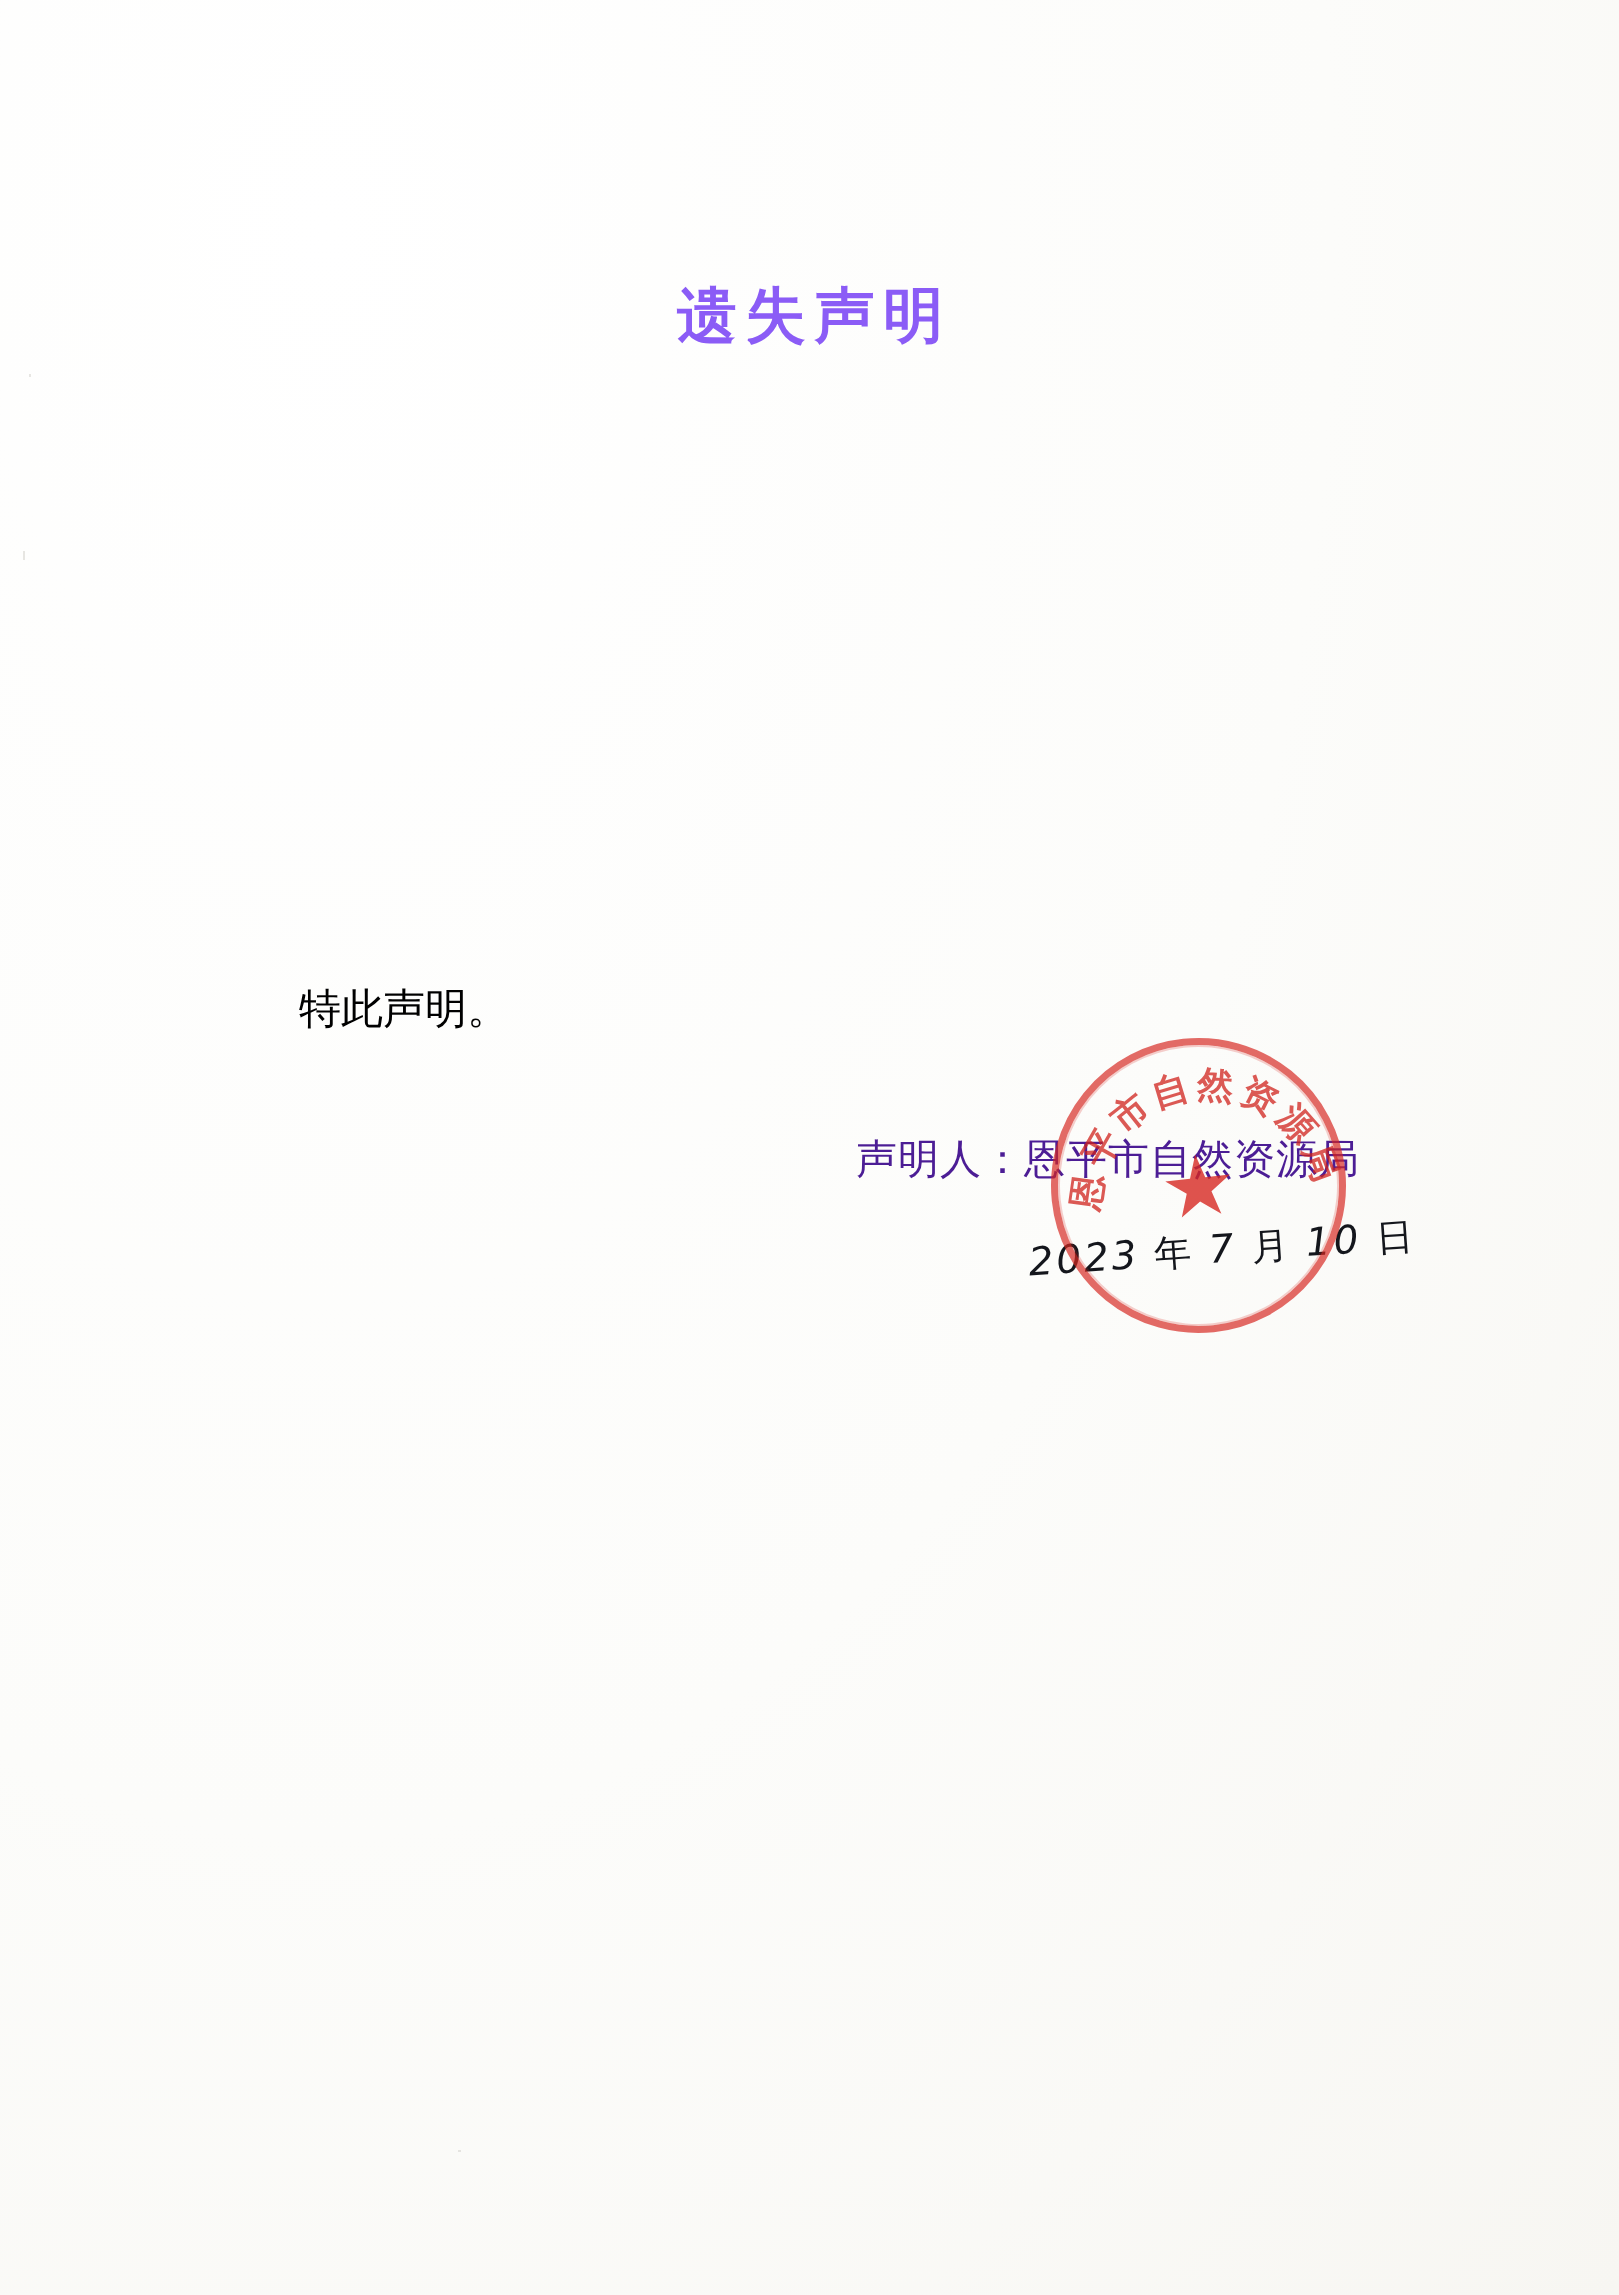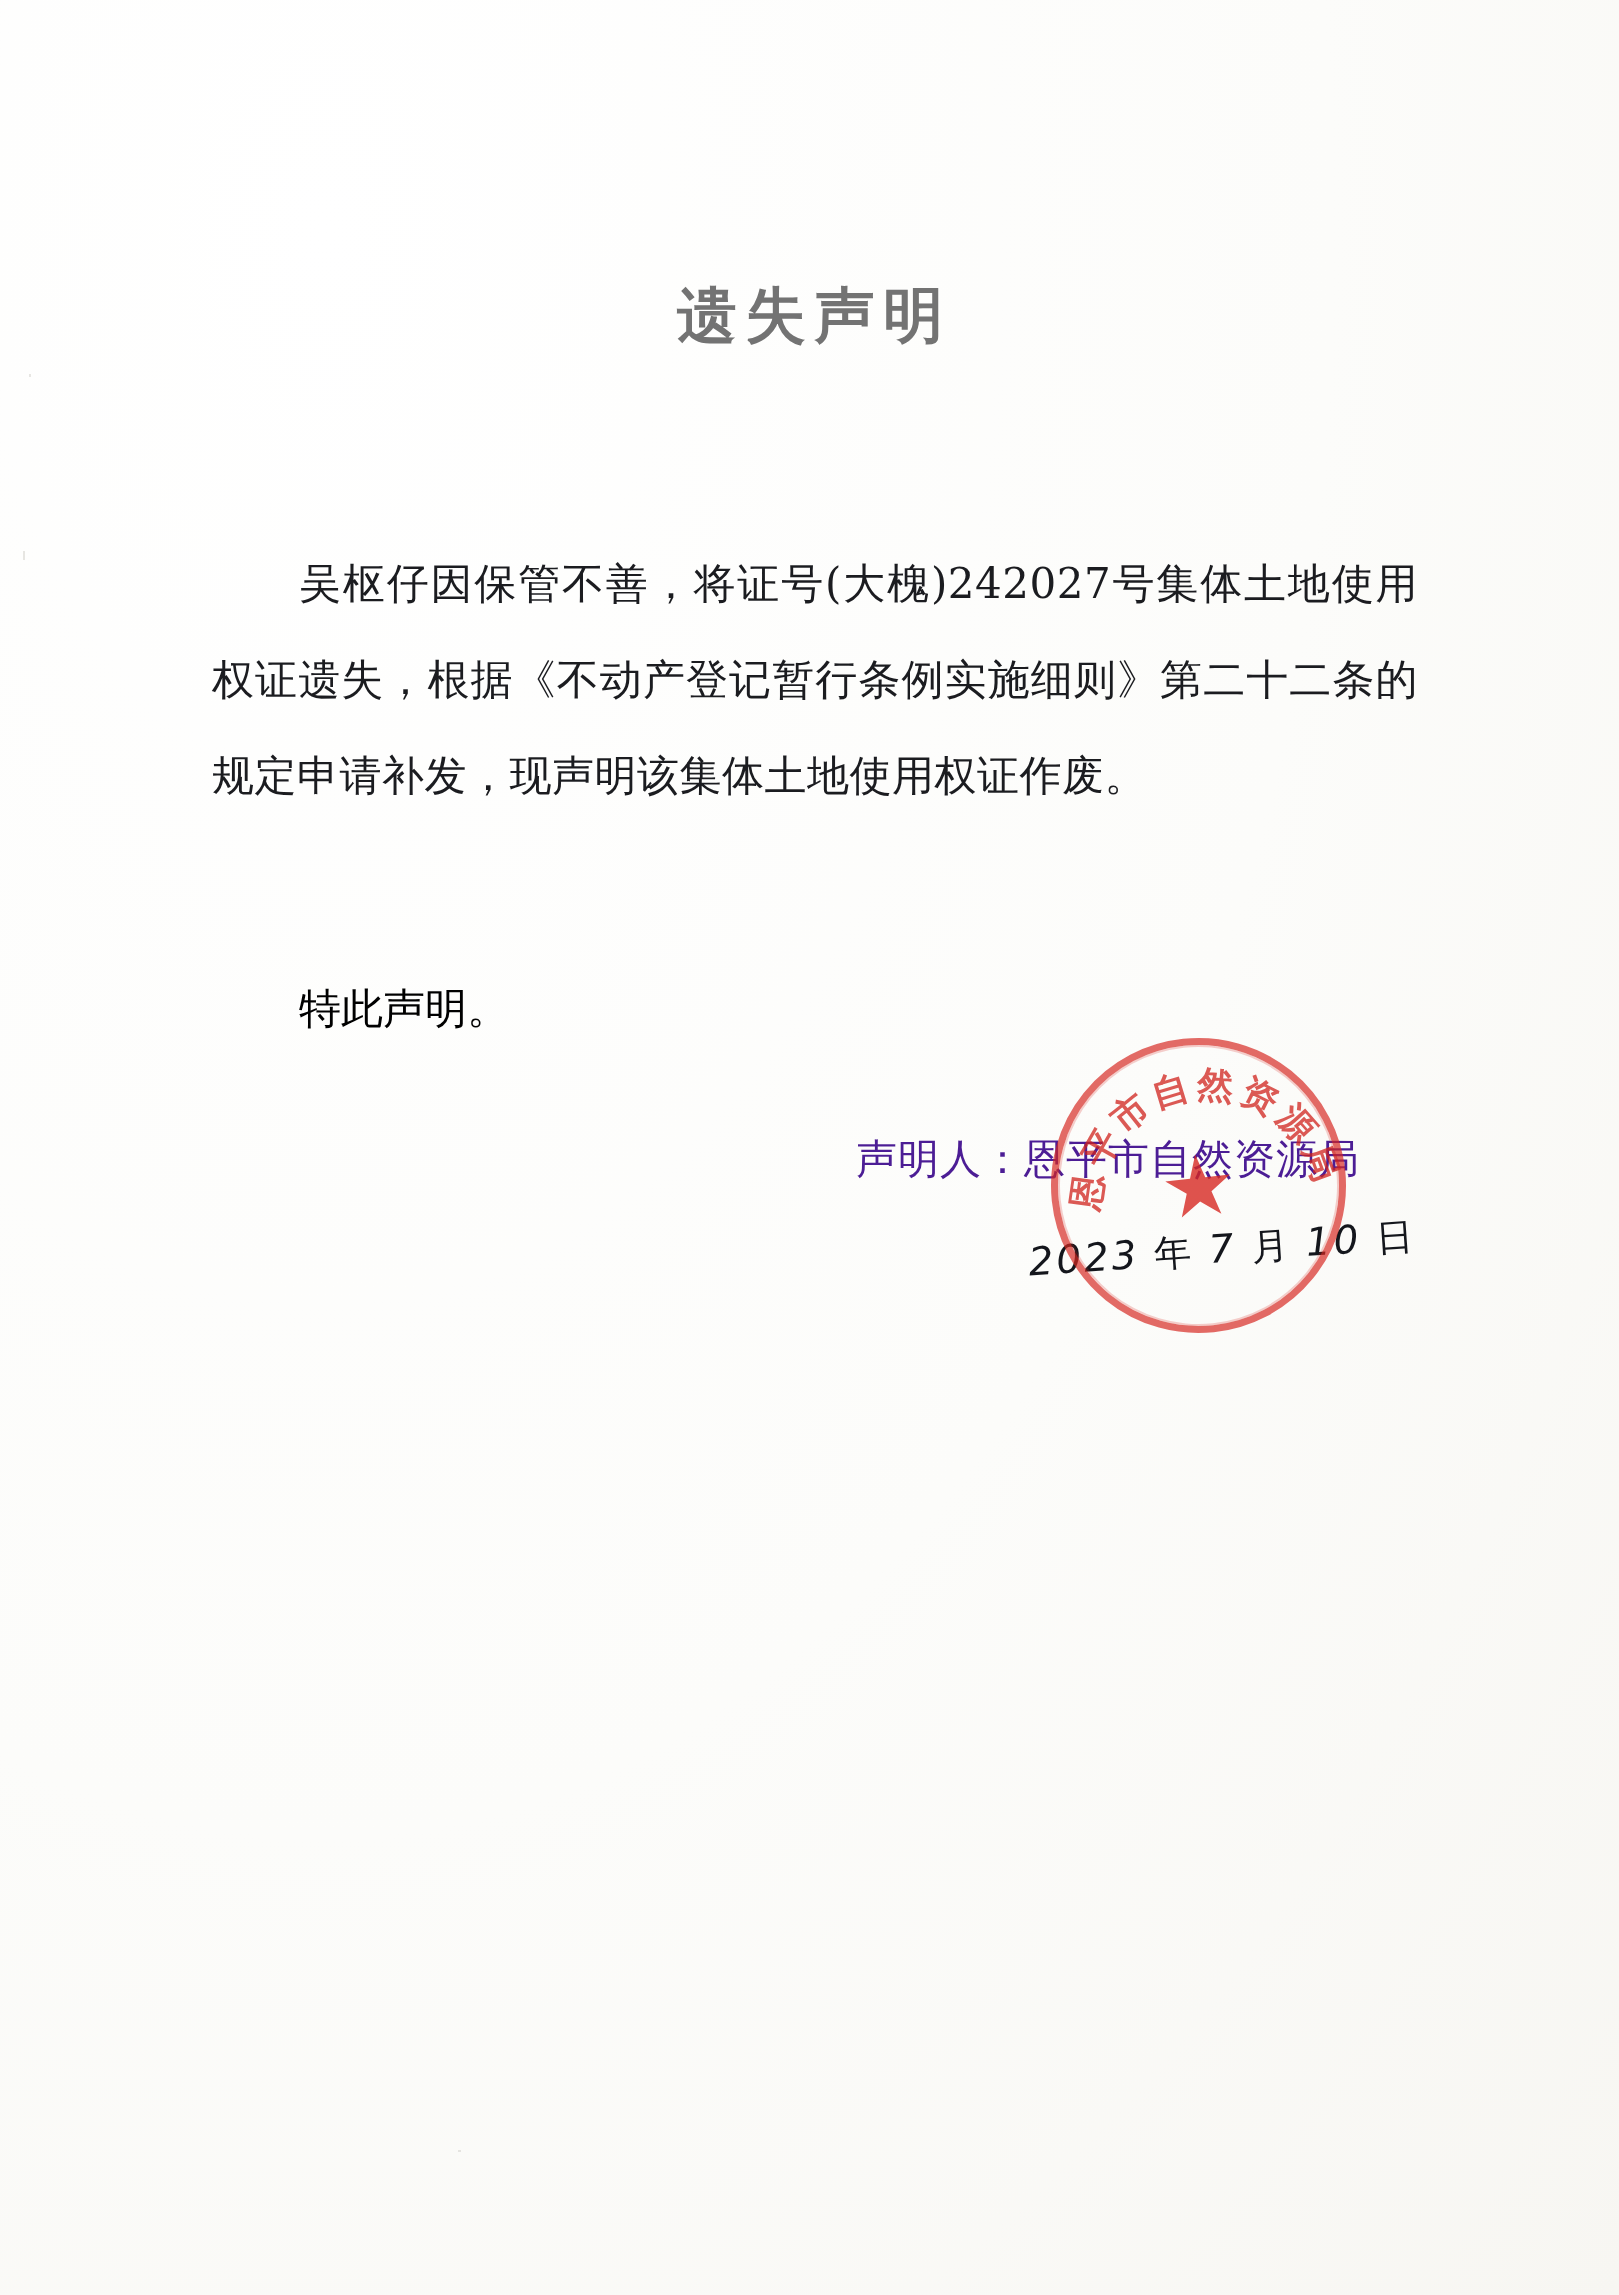--- a/index.html
+++ b/index.html
@@ -27,21 +27,21 @@
   }
   .doc-title {
     position: absolute;
     top: 276px;
     left: 0;
     width: 100%;
     text-align: center;
     font-size: 60px;
     letter-spacing: 8.9px;
     font-weight: 700;
-    color: #737373;
+    color: #8b5cf6;
     font-family: "DejaVu Serif", "Liberation Serif", serif;
     text-indent: 8.9px;
   }
   .body-block {
     position: absolute;
     top: 536px;
     left: 212px;
     width: 1206px;
   }
   .body-par {
@@ -149,23 +149,20 @@
   }
 </style>
 </head>
 <body>
 
 <div class="page">
   <div class="paper-tint"></div>
 
   <div class="doc-title">遗失声明</div>
 
-  <div class="body-block">
-    <div class="body-par">吴枢仔因保管不善，将证号(大槐)242027号集体土地使用权证遗失，根据《不动产登记暂行条例实施细则》第二十二条的规定申请补发，现声明该集体土地使用权证作废。</div>
-  </div>
 
   <div class="closing">特此声明。</div>
 
   <div class="signature-line">
     <span>声明人：</span><span>恩平市自然资源局</span>
   </div>
 
   <div class="hand-date">
     <span class="num">2023</span>
     <span>年</span>

